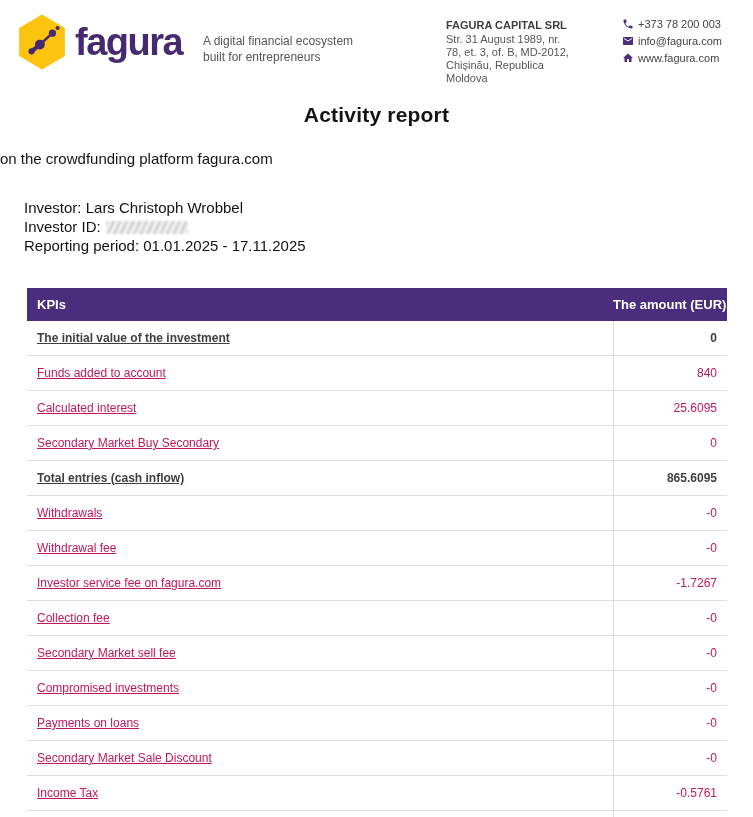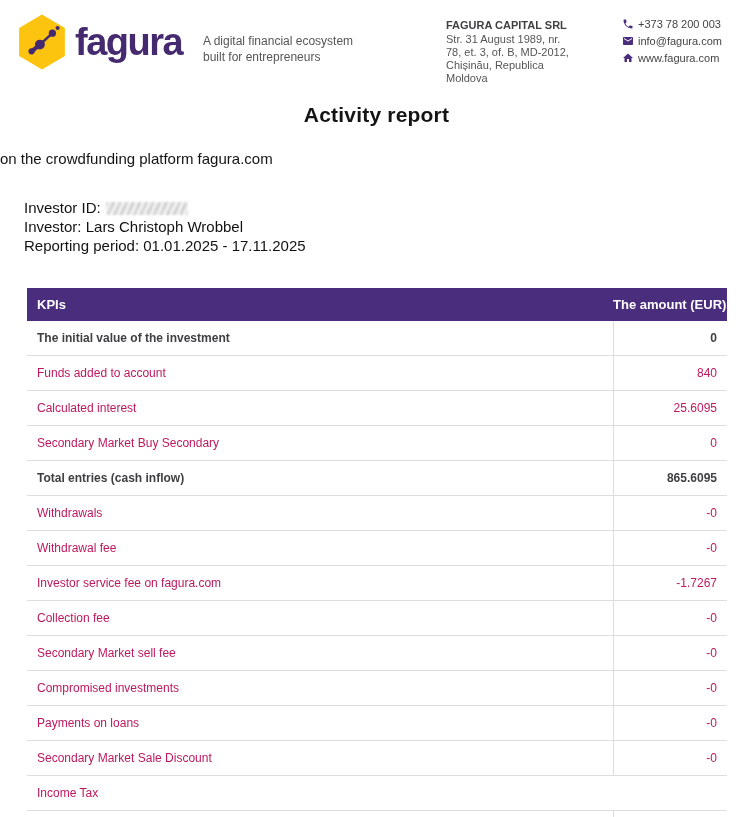--- a/index.html
+++ b/index.html
@@ -61,21 +61,21 @@
   .thead {
     display: flex; align-items: center; height: 33px;
     background: var(--purple, #4a2d7d); color: #fff; font-weight: bold; font-size: 13px;
   }
   .thead .hlabel { flex: 1; padding-left: 10px; }
   .thead .hvalue { width: 114px; text-align: center; padding-right: 8px; white-space: nowrap; }
   .trow {
     display: flex; align-items: stretch; height: 35px;
     border-bottom: 1px solid #ddd; font-size: 12px; color: #be185d;
   }
-  .trow .tlabel { flex: 1; padding-left: 10px; display: flex; align-items: center; }
+  .trow .tlabel { flex: 1; padding-left: 10px; display: flex; align-items: center; text-decoration: underline; }
   .trow .tvalue {
     width: 114px; border-left: 1px solid #ddd; padding-right: 10px;
     display: flex; align-items: center; justify-content: flex-end;
   }
   .trow.bold { font-weight: bold; color: #3f3f41; }
   .trow.stub { height: 40px; border-bottom: none; }
 </style>
 </head>
 <body>
 
@@ -132,24 +132,24 @@
         </span>
         <a href="#">www.fagura.com</a>
       </div>
     </div>
   </div>
 
   <div class="title">Activity report</div>
   <div class="subtitle">on the crowdfunding platform fagura.com</div>
 
   <div class="investor-block">
+    <div>Investor: Lars Christoph Wrobbel</div>
     <div>
       <span>Investor ID:</span><span class="redaction"></span>
     </div>
-    <div>Investor: Lars Christoph Wrobbel</div>
     <div>Reporting period: 01.01.2025 - 17.11.2025</div>
   </div>
 
   <div class="kpi-table">
     <div class="thead">
       <div class="hlabel">KPIs</div>
       <div class="hvalue">The amount (EUR)</div>
     </div>
     <div>
   <div class="trow bold">
@@ -212,20 +212,21 @@
     <div class="tvalue">-0</div>
   </div>
 
   <div class="trow">
     <div class="tlabel">Secondary Market Sale Discount</div>
     <div class="tvalue">-0</div>
   </div>
 
   <div class="trow">
     <div class="tlabel">Income Tax</div>
+    <div class="tvalue">-0.5761</div>
   </div>
 </div>
     <div class="trow stub">
       <div class="tlabel"></div>
       <div class="tvalue"></div>
     </div>
   </div>
 
 </div>
 

